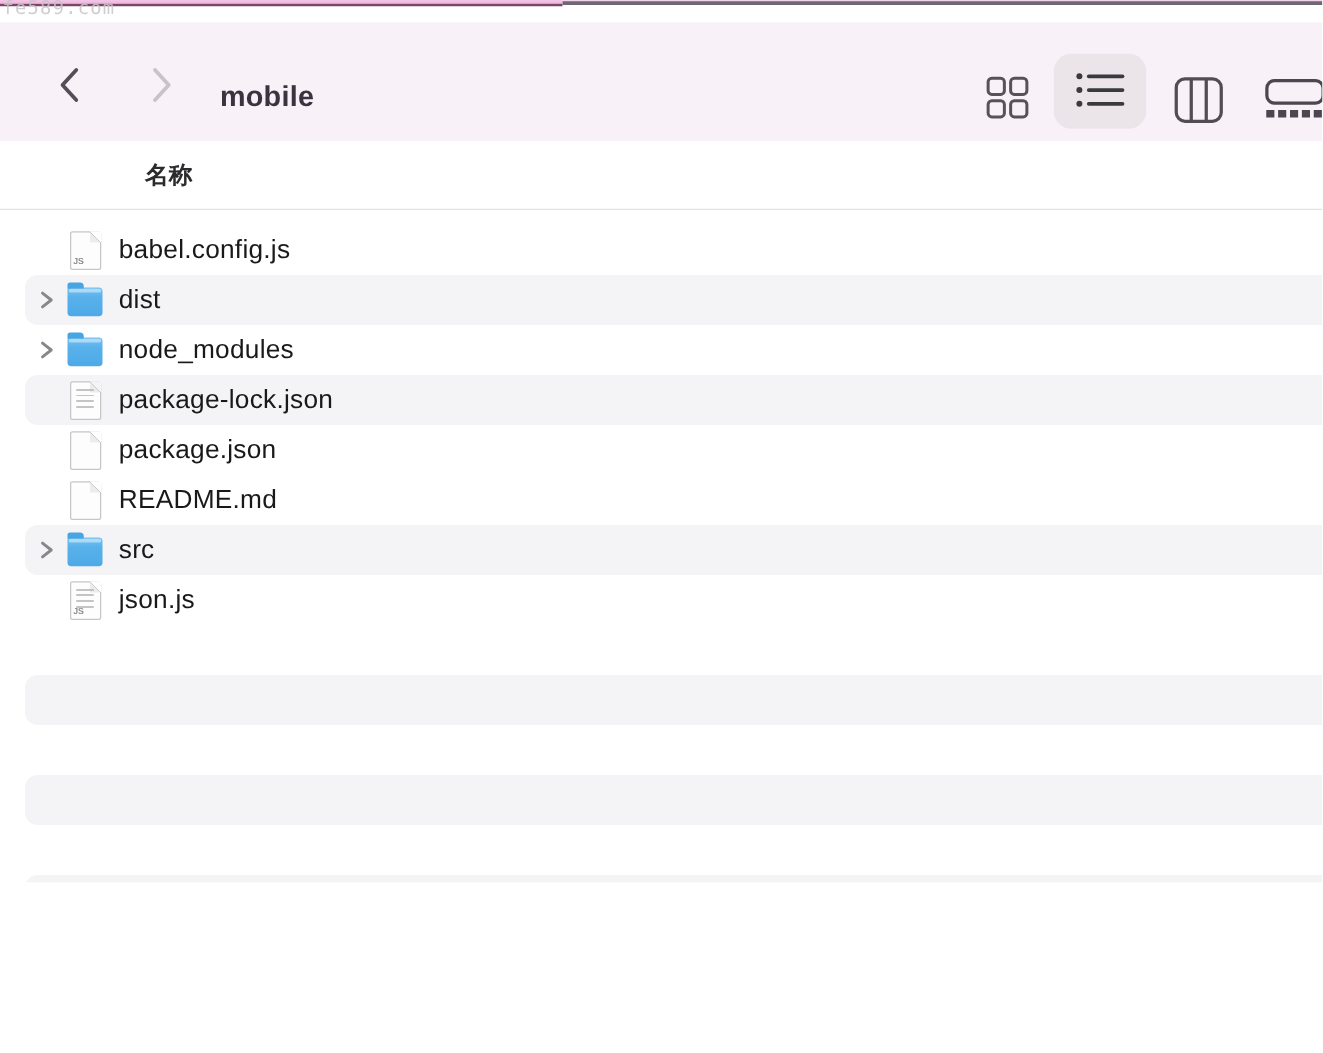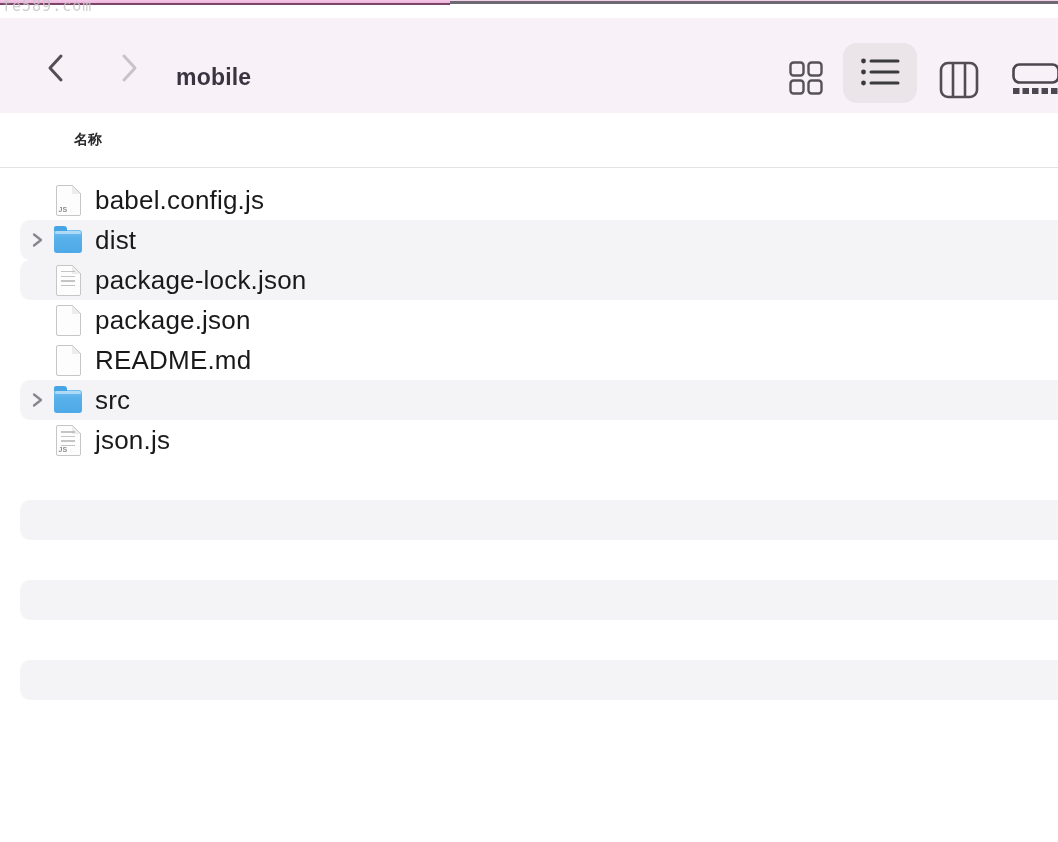--- a/index.html
+++ b/index.html
@@ -51,38 +51,38 @@
   .btn-columns { left:939px; top:43px; width:40px; height:38px; }
   .btn-gallery { left:1012px; top:45px; width:48px; height:32px; }
 
   
   .list-header {
     position:absolute; left:0; top:113px; width:1058px; height:55px;
     background:#ffffff; border-bottom:1px solid #e3e2e4; z-index:2;
     display:flex; align-items:center;
   }
   .list-header .col-name {
-    margin-left:74px; font-size:14px; font-weight:600; color:#2b2b2e; cursor:pointer;
+    margin-left:116px; font-size:19px; font-weight:600; color:#2b2b2e; cursor:pointer;
   }
 
   
   .file-list { position:absolute; left:0; top:168px; width:1058px; bottom:0; padding-top:12px; z-index:1; }
   .row {
     position:relative; height:40px; display:flex; align-items:center;
     padding-left:31px; --rowbg:#ffffff; cursor:default;
   }
   .row.striped { --rowbg:#f4f3f5; }
   .row.striped::before {
     content:""; position:absolute; left:20px; right:0; top:0; bottom:0;
     background:#f4f3f5; border-radius:10px 0 0 10px; z-index:0;
   }
   .row > * { position:relative; z-index:1; }
   .chev-slot { width:23px; height:16px; display:flex; align-items:center; }
   .icon-slot { width:28px; display:flex; justify-content:center; }
-  .row-label { margin-left:13px; font-size:26px; color:#19191b; letter-spacing:.2px; white-space:nowrap; }
+  .row-label { margin-left:13px; font-size:21px; color:#19191b; letter-spacing:.2px; white-space:nowrap; }
 
   
   .ficon.folder {
     width:28px; height:23px; margin-top:3px; position:relative;
     background:linear-gradient(to bottom,#73c1f2 0%,#58b1ea 35%,#4da9e7 100%);
     border-radius:2px 3px 3px 3px;
   }
   .ficon.folder::before {
     content:""; position:absolute; top:-4px; left:0; width:13px; height:5px;
     background:#48a5e3; border-radius:2px 3px 0 0;
@@ -209,20 +209,31 @@
         <span class="chev-slot">
           <svg width="13" height="16" viewBox="0 0 13 16" fill="none">
             <polyline points="3,2.5 10,8 3,13.5" stroke="#87878b" stroke-width="2.3" stroke-linecap="round" stroke-linejoin="round"></polyline>
           </svg>
         </span>
         <span class="icon-slot">
           <div class="ficon folder"></div>
         </span>
         <span class="row-label">dist</span>
       </div>
+      <div class="row">
+        <span class="chev-slot">
+          <svg width="13" height="16" viewBox="0 0 13 16" fill="none">
+            <polyline points="3,2.5 10,8 3,13.5" stroke="#87878b" stroke-width="2.3" stroke-linecap="round" stroke-linejoin="round"></polyline>
+          </svg>
+        </span>
+        <span class="icon-slot">
+          <div class="ficon folder"></div>
+        </span>
+        <span class="row-label">node_modules</span>
+      </div>
       <div class="row striped">
         <span class="chev-slot"></span>
         <span class="icon-slot">
           <div class="ficon file">
             <span class="doc-fold"></span>
             <span class="doc-lines"></span>
           </div>
         </span>
         <span class="row-label">package-lock.json</span>
       </div>

